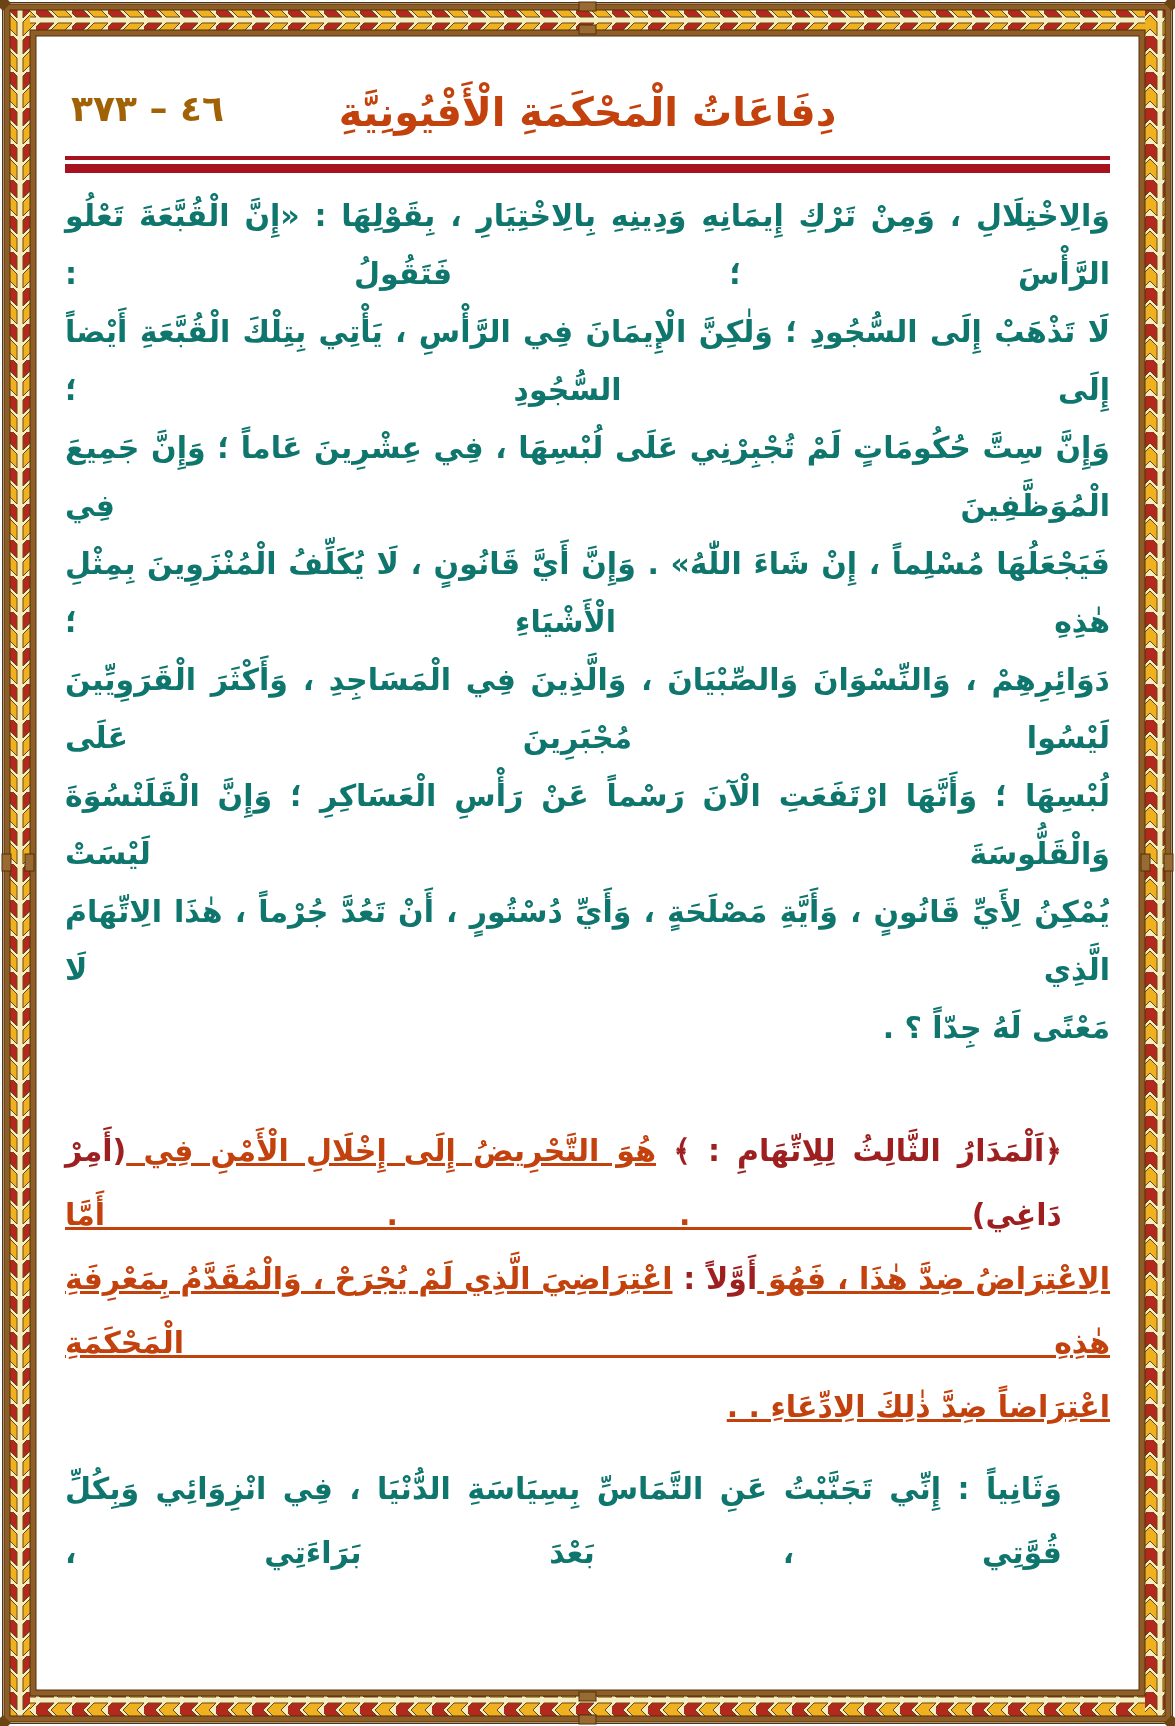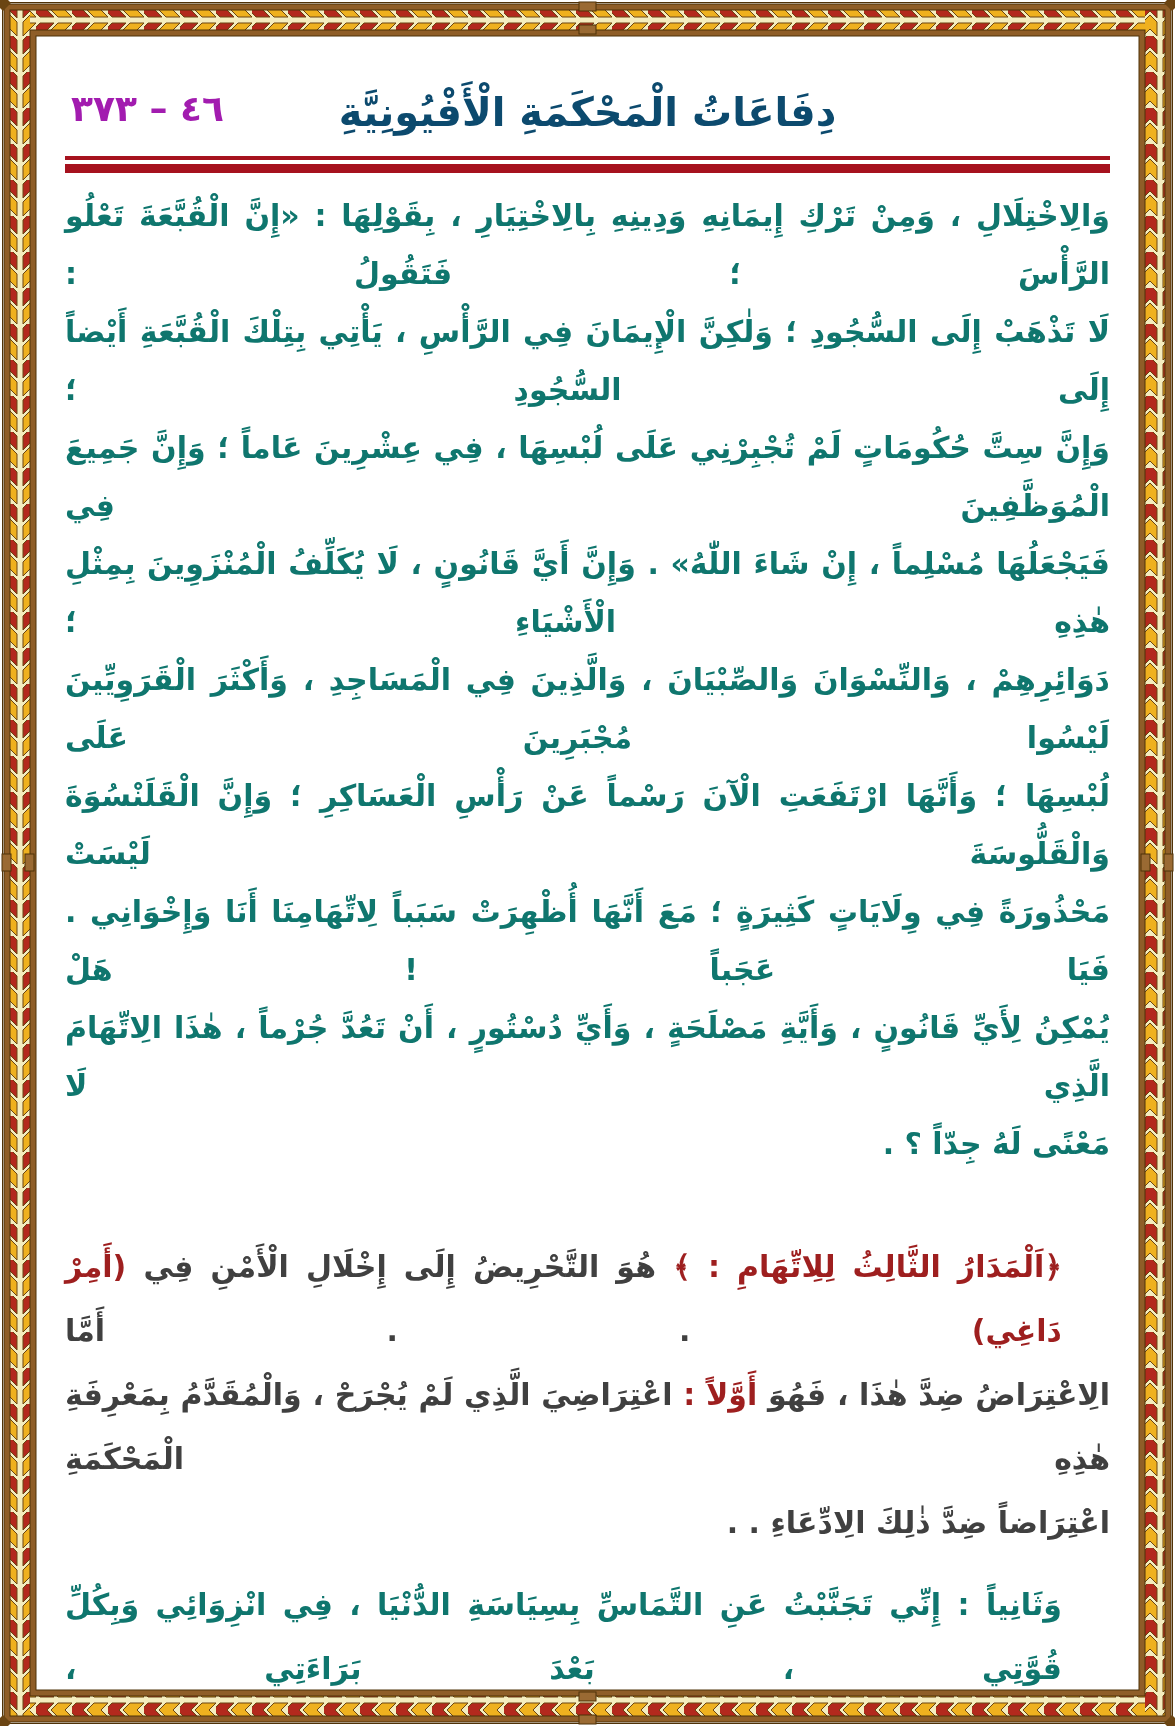--- a/index.html
+++ b/index.html
@@ -5,42 +5,42 @@
   html,body{margin:0;padding:0;}
   body{
     width:1175px;height:1726px;position:relative;background:#ffffff;
     font-family:"DejaVu Sans",sans-serif;overflow:hidden;
   }
   .frame{position:absolute;left:0;top:0;width:1175px;height:1726px;pointer-events:none;}
   .content{position:absolute;top:0;right:65px;left:65px;direction:rtl;}
   .page-header{position:relative;margin-top:84px;height:58px;}
   .pagenum{
     position:absolute;left:6px;top:4px;
-    color:#a21caf;font-size:36px;font-weight:bold;letter-spacing:2px;direction:rtl;
+    color:#a16207;font-size:36px;font-weight:bold;letter-spacing:2px;direction:rtl;
   }
   .title{
-    margin:0;text-align:center;color:#0c4a6e;
+    margin:0;text-align:center;color:#c2410c;
     font-size:40px;font-weight:bold;line-height:56px;
   }
   .rule{margin-top:14px;}
   .rule-thin{height:4px;background:#A6121E;}
   .rule-thick{height:9px;background:#A6121E;margin-top:4px;}
   .body-text{margin-top:14px;font-size:30px;font-weight:bold;color:#1A1A1A;}
   .para{margin:0;padding:0;}
   .para.red{color:#0f766e;}
   .line{
     line-height:58px;
     text-align:justify;text-align-last:justify;text-justify:inter-word;
     direction:rtl;
   }
   .p-wide .line{line-height:64px;}
   .line.indent{padding-right:48px;}
   .line.end{text-align:right;text-align-last:right;white-space:nowrap;}
   .seg-red{color:#9E1F1F;}
-  .seg-black{color:#404040;}
+  .seg-black{color:#c2410c;text-decoration:underline;}
   .gap-after-p1{margin-bottom:62px;}
   .gap-after-p2{margin-bottom:18px;}
   .gap-after-p3{margin-bottom:16px;}
 </style>
 </head>
 <body>
 
 <svg class="frame" viewBox="0 0 1175 1726" aria-hidden="true">
   <defs>
     <pattern id="chainH" width="36" height="20" patternUnits="userSpaceOnUse">
@@ -99,21 +99,20 @@
 
   <main class="body-text">
 
     <section class="para red gap-after-p1">
       <div class="line">وَالِاخْتِلَالِ ، وَمِنْ تَرْكِ إِيمَانِهِ وَدِينِهِ بِالِاخْتِيَارِ ، بِقَوْلِهَا : «إِنَّ الْقُبَّعَةَ تَعْلُو الرَّأْسَ ؛ فَتَقُولُ :</div>
       <div class="line">لَا تَذْهَبْ إِلَى السُّجُودِ ؛ وَلٰكِنَّ الْإِيمَانَ فِي الرَّأْسِ ، يَأْتِي بِتِلْكَ الْقُبَّعَةِ أَيْضاً إِلَى السُّجُودِ ؛</div>
       <div class="line">وَإِنَّ سِتَّ حُكُومَاتٍ لَمْ تُجْبِرْنِي عَلَى لُبْسِهَا ، فِي عِشْرِينَ عَاماً ؛ وَإِنَّ جَمِيعَ الْمُوَظَّفِينَ فِي</div>
       <div class="line">فَيَجْعَلُهَا مُسْلِماً ، إِنْ شَاءَ اللّٰهُ» . وَإِنَّ أَيَّ قَانُونٍ ، لَا يُكَلِّفُ الْمُنْزَوِينَ بِمِثْلِ هٰذِهِ الْأَشْيَاءِ ؛</div>
       <div class="line">دَوَائِرِهِمْ ، وَالنِّسْوَانَ وَالصِّبْيَانَ ، وَالَّذِينَ فِي الْمَسَاجِدِ ، وَأَكْثَرَ الْقَرَوِيِّينَ لَيْسُوا مُجْبَرِينَ عَلَى</div>
       <div class="line">لُبْسِهَا ؛ وَأَنَّهَا ارْتَفَعَتِ الْآنَ رَسْماً عَنْ رَأْسِ الْعَسَاكِرِ ؛ وَإِنَّ الْقَلَنْسُوَةَ وَالْقَلُّوسَةَ لَيْسَتْ</div>
-      <div class="line">مَحْذُورَةً فِي وِلَايَاتٍ كَثِيرَةٍ ؛ مَعَ أَنَّهَا أُظْهِرَتْ سَبَباً لِاتِّهَامِنَا أَنَا وَإِخْوَانِي . فَيَا عَجَباً ! هَلْ</div>
       <div class="line">يُمْكِنُ لِأَيِّ قَانُونٍ ، وَأَيَّةِ مَصْلَحَةٍ ، وَأَيِّ دُسْتُورٍ ، أَنْ تَعُدَّ جُرْماً ، هٰذَا الِاتِّهَامَ الَّذِي لَا</div>
       <div class="line end" style="padding-left:150px;text-align:right;">مَعْنًى لَهُ جِدّاً ؟ .</div>
     </section>
 
     <section class="para p-wide gap-after-p2">
       <div class="line indent">
         <span class="seg-red">﴿اَلْمَدَارُ الثَّالِثُ لِلِاتِّهَامِ : ﴾ </span><span class="seg-black">هُوَ التَّحْرِيضُ إِلَى إِخْلَالِ الْأَمْنِ فِي </span><span class="seg-red">(أَمِرْ دَاغِي)</span><span class="seg-black"> . . أَمَّا</span>
       </div>
       <div class="line">
         <span class="seg-black">الِاعْتِرَاضُ ضِدَّ هٰذَا ، فَهُوَ </span><span class="seg-red">أَوَّلاً : </span><span class="seg-black">اعْتِرَاضِيَ الَّذِي لَمْ يُجْرَحْ ، وَالْمُقَدَّمُ بِمَعْرِفَةِ هٰذِهِ الْمَحْكَمَةِ</span>

